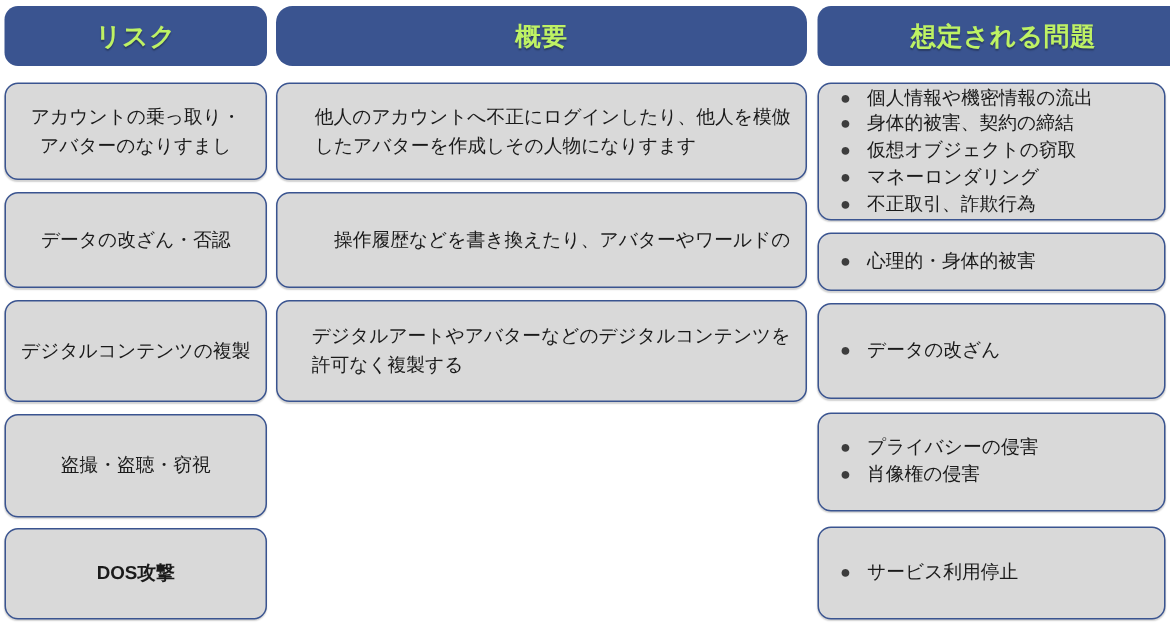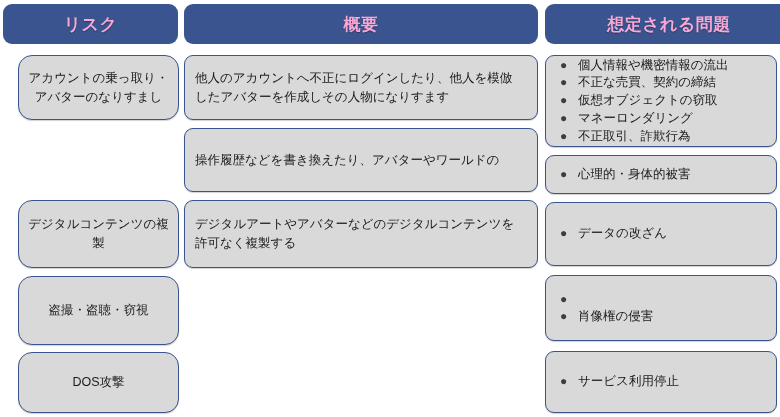--- a/index.html
+++ b/index.html
@@ -21,31 +21,31 @@
     height: 417px;
     background: #ffffff;
   }
 
   
   .hdr {
     position: absolute;
     box-sizing: border-box;
     background: #3a5490;
     border-radius: 9px;
-    color: #f9a8d4;
+    color: #bef264;
     display: flex;
     align-items: center;
     justify-content: center;
     font-size: 17px;
     font-weight: 700;
     letter-spacing: 0.5px;
     text-shadow: 0 1px 1px rgba(0,0,0,0.30);
   }
   .hdr-1 { left: 3px;   top: 4px; width: 175px; height: 40px; }
-  .hdr-2 { left: 184px; top: 4px; width: 354px; height: 40px; }
+  .hdr-2 { left: 184px; top: 4px; width: 354px; height: 40px; border-radius: 11px; }
   .hdr-3 { left: 545px; top: 4px; width: 248px; height: 40px; }
 
   
   .cell {
     position: absolute;
     box-sizing: border-box;
     background: #d9d9d9;
     border: 1.4px solid #3a5490;
     border-radius: 9px;
     color: #1a1a1a;
@@ -56,43 +56,43 @@
   .cell.center {
     display: flex;
     align-items: center;
     justify-content: center;
     text-align: center;
     padding: 2px 6px;
   }
   .cell.left {
     display: flex;
     align-items: center;
-    justify-content: flex-start;
+    justify-content: flex-end;
     padding: 4px 10px;
   }
   .cell.bullets {
     display: flex;
     align-items: center;
     justify-content: flex-start;
     padding: 4px 8px 4px 14px;
   }
 
   .celltext { display: block; }
 
   
-  .c1 { left: 18px;   width: 161px; border-radius: 14px; }
+  .c1 { left: 3px;   width: 175px; }
   .c2 { left: 184px; width: 354px; }
   .c3 { left: 545px; width: 232px; }
 
   
   .r1 { top: 55px;  height: 65px; }
   .r2 { top: 128px; height: 64px; }
   .r3 { top: 200px; height: 68px; }
   .r4 { top: 276px; height: 69px; }
-  .r5 { top: 352px; height: 61px; }
+  .r5 { top: 352px; height: 61px; font-weight: bold; }
 
   
   .t1 { top: 55px;  height: 92px; }
   .t2 { top: 155px; height: 39px; }
   .t3 { top: 202px; height: 64px; }
   .t4 { top: 275px; height: 66px; }
   .t5 { top: 351px; height: 62px; }
 
   ul.blist {
     list-style: none;
@@ -145,37 +145,40 @@
     </span>
   </div>
   <div class="cell bullets c3 t1">
     <ul class="blist">
       <li>
           <span class="bullet">●</span>
           <span class="btext">個人情報や機密情報の流出</span>
         </li>
       <li>
           <span class="bullet">●</span>
-          <span class="btext">不正な売買、契約の締結</span>
+          <span class="btext">身体的被害、契約の締結</span>
         </li>
       <li>
           <span class="bullet">●</span>
           <span class="btext">仮想オブジェクトの窃取</span>
         </li>
       <li>
           <span class="bullet">●</span>
           <span class="btext">マネーロンダリング</span>
         </li>
       <li>
           <span class="bullet">●</span>
           <span class="btext">不正取引、詐欺行為</span>
         </li>
     </ul>
   </div>
 
+  <div class="cell center c1 r2">
+    <span class="celltext">データの改ざん・否認</span>
+  </div>
   <div class="cell left c2 r2">
     <span>
       <span class="celltext">操作履歴などを書き換えたり、アバターやワールドの</span>
     </span>
   </div>
   <div class="cell bullets c3 t2">
     <ul class="blist">
       <li>
           <span class="bullet">●</span>
           <span class="btext">心理的・身体的被害</span>
@@ -201,20 +204,21 @@
     </ul>
   </div>
 
   <div class="cell center c1 r4">
     <span class="celltext">盗撮・盗聴・窃視</span>
   </div>
   <div class="cell bullets c3 t4">
     <ul class="blist">
       <li>
           <span class="bullet">●</span>
+          <span class="btext">プライバシーの侵害</span>
         </li>
       <li>
           <span class="bullet">●</span>
           <span class="btext">肖像権の侵害</span>
         </li>
     </ul>
   </div>
 
   <div class="cell center c1 r5">
     <span class="celltext">DOS攻撃</span>

